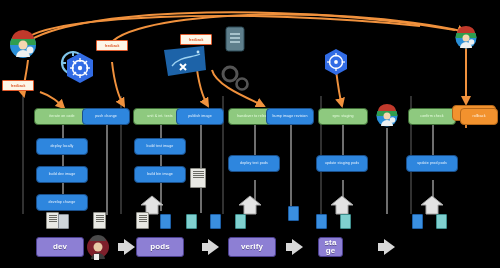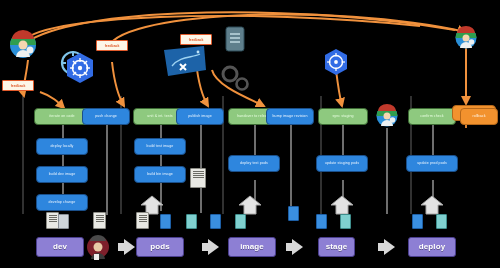--- a/index.html
+++ b/index.html
@@ -357,26 +357,23 @@
     </svg>
   </div>
   <div class="stage-arrow" style="left:124px;top:239px;"></div>
 
   <div class="node purple" style="left:136px;top:237px;width:48px;height:20px;">
     <span>pods</span>
   </div>
   <div class="stage-arrow" style="left:208px;top:239px;"></div>
 
   <div class="node purple" style="left:228px;top:237px;width:48px;height:20px;">
-    <span>image</span>
+    <span>verify</span>
   </div>
   <div class="stage-arrow" style="left:292px;top:239px;"></div>
 
-  <div class="node purple" style="left:318px;top:237px;width:37px;height:20px;">
+  <div class="node purple" style="left:318px;top:237px;width:25px;height:20px;">
     <span>stage</span>
   </div>
   <div class="stage-arrow" style="left:384px;top:239px;"></div>
 
-  <div class="node purple" style="left:408px;top:237px;width:48px;height:20px;">
-    <span>deploy</span>
-  </div>
 
 </div>
 
 </body></html>

